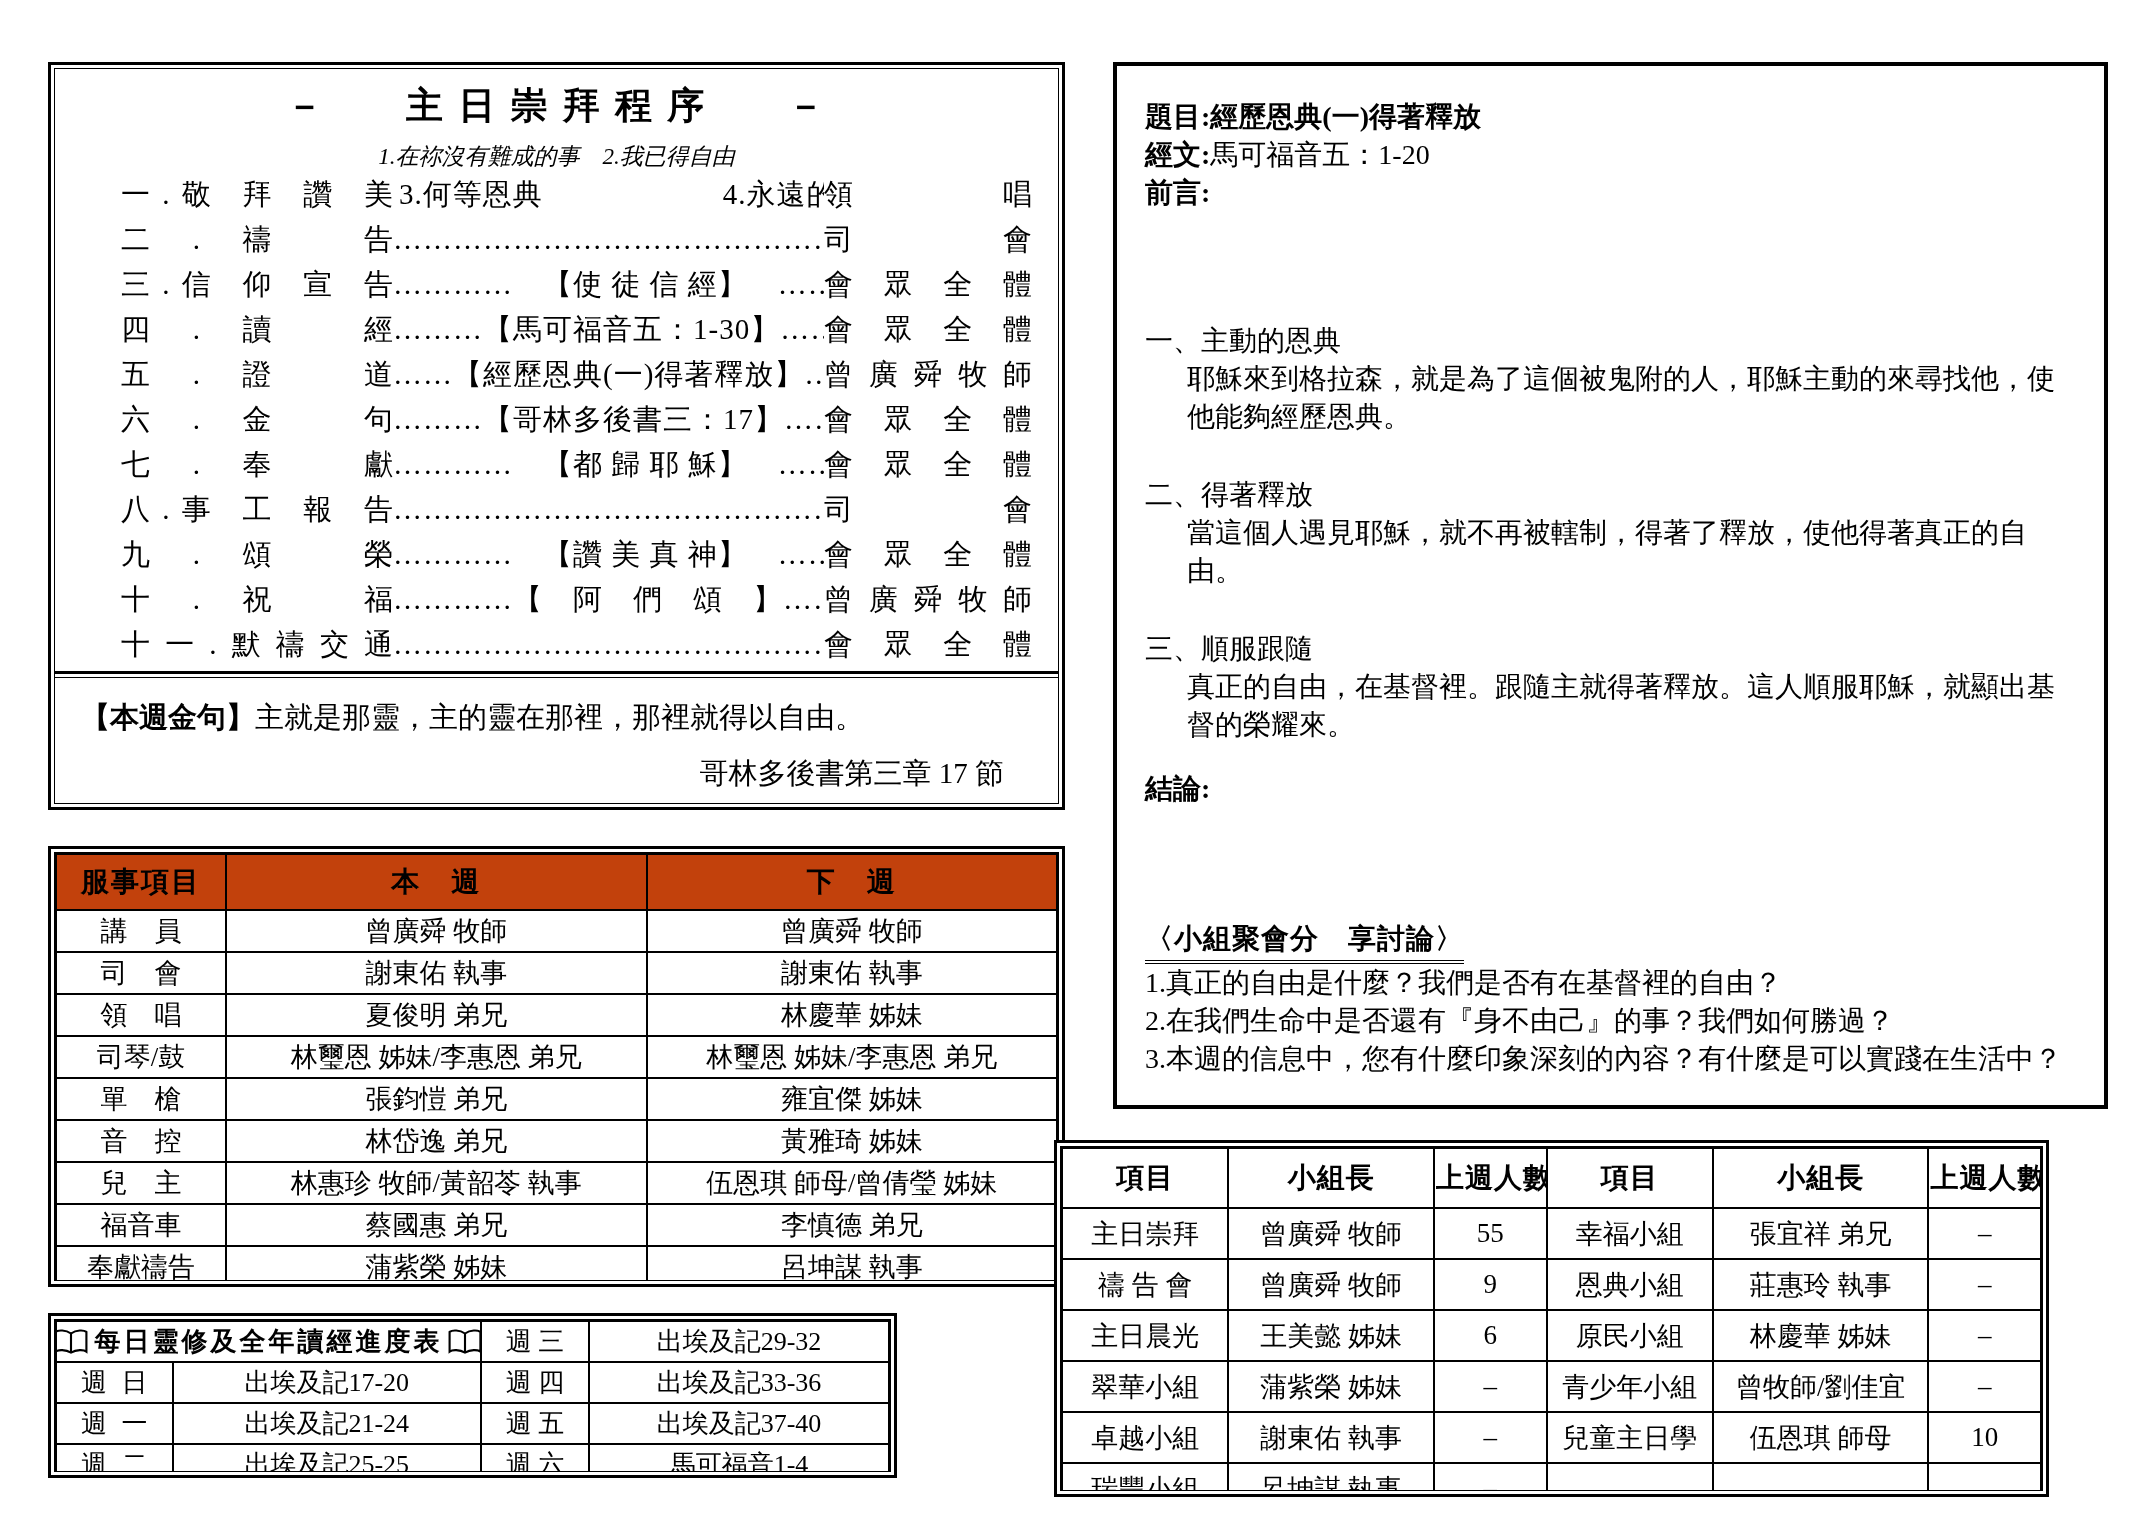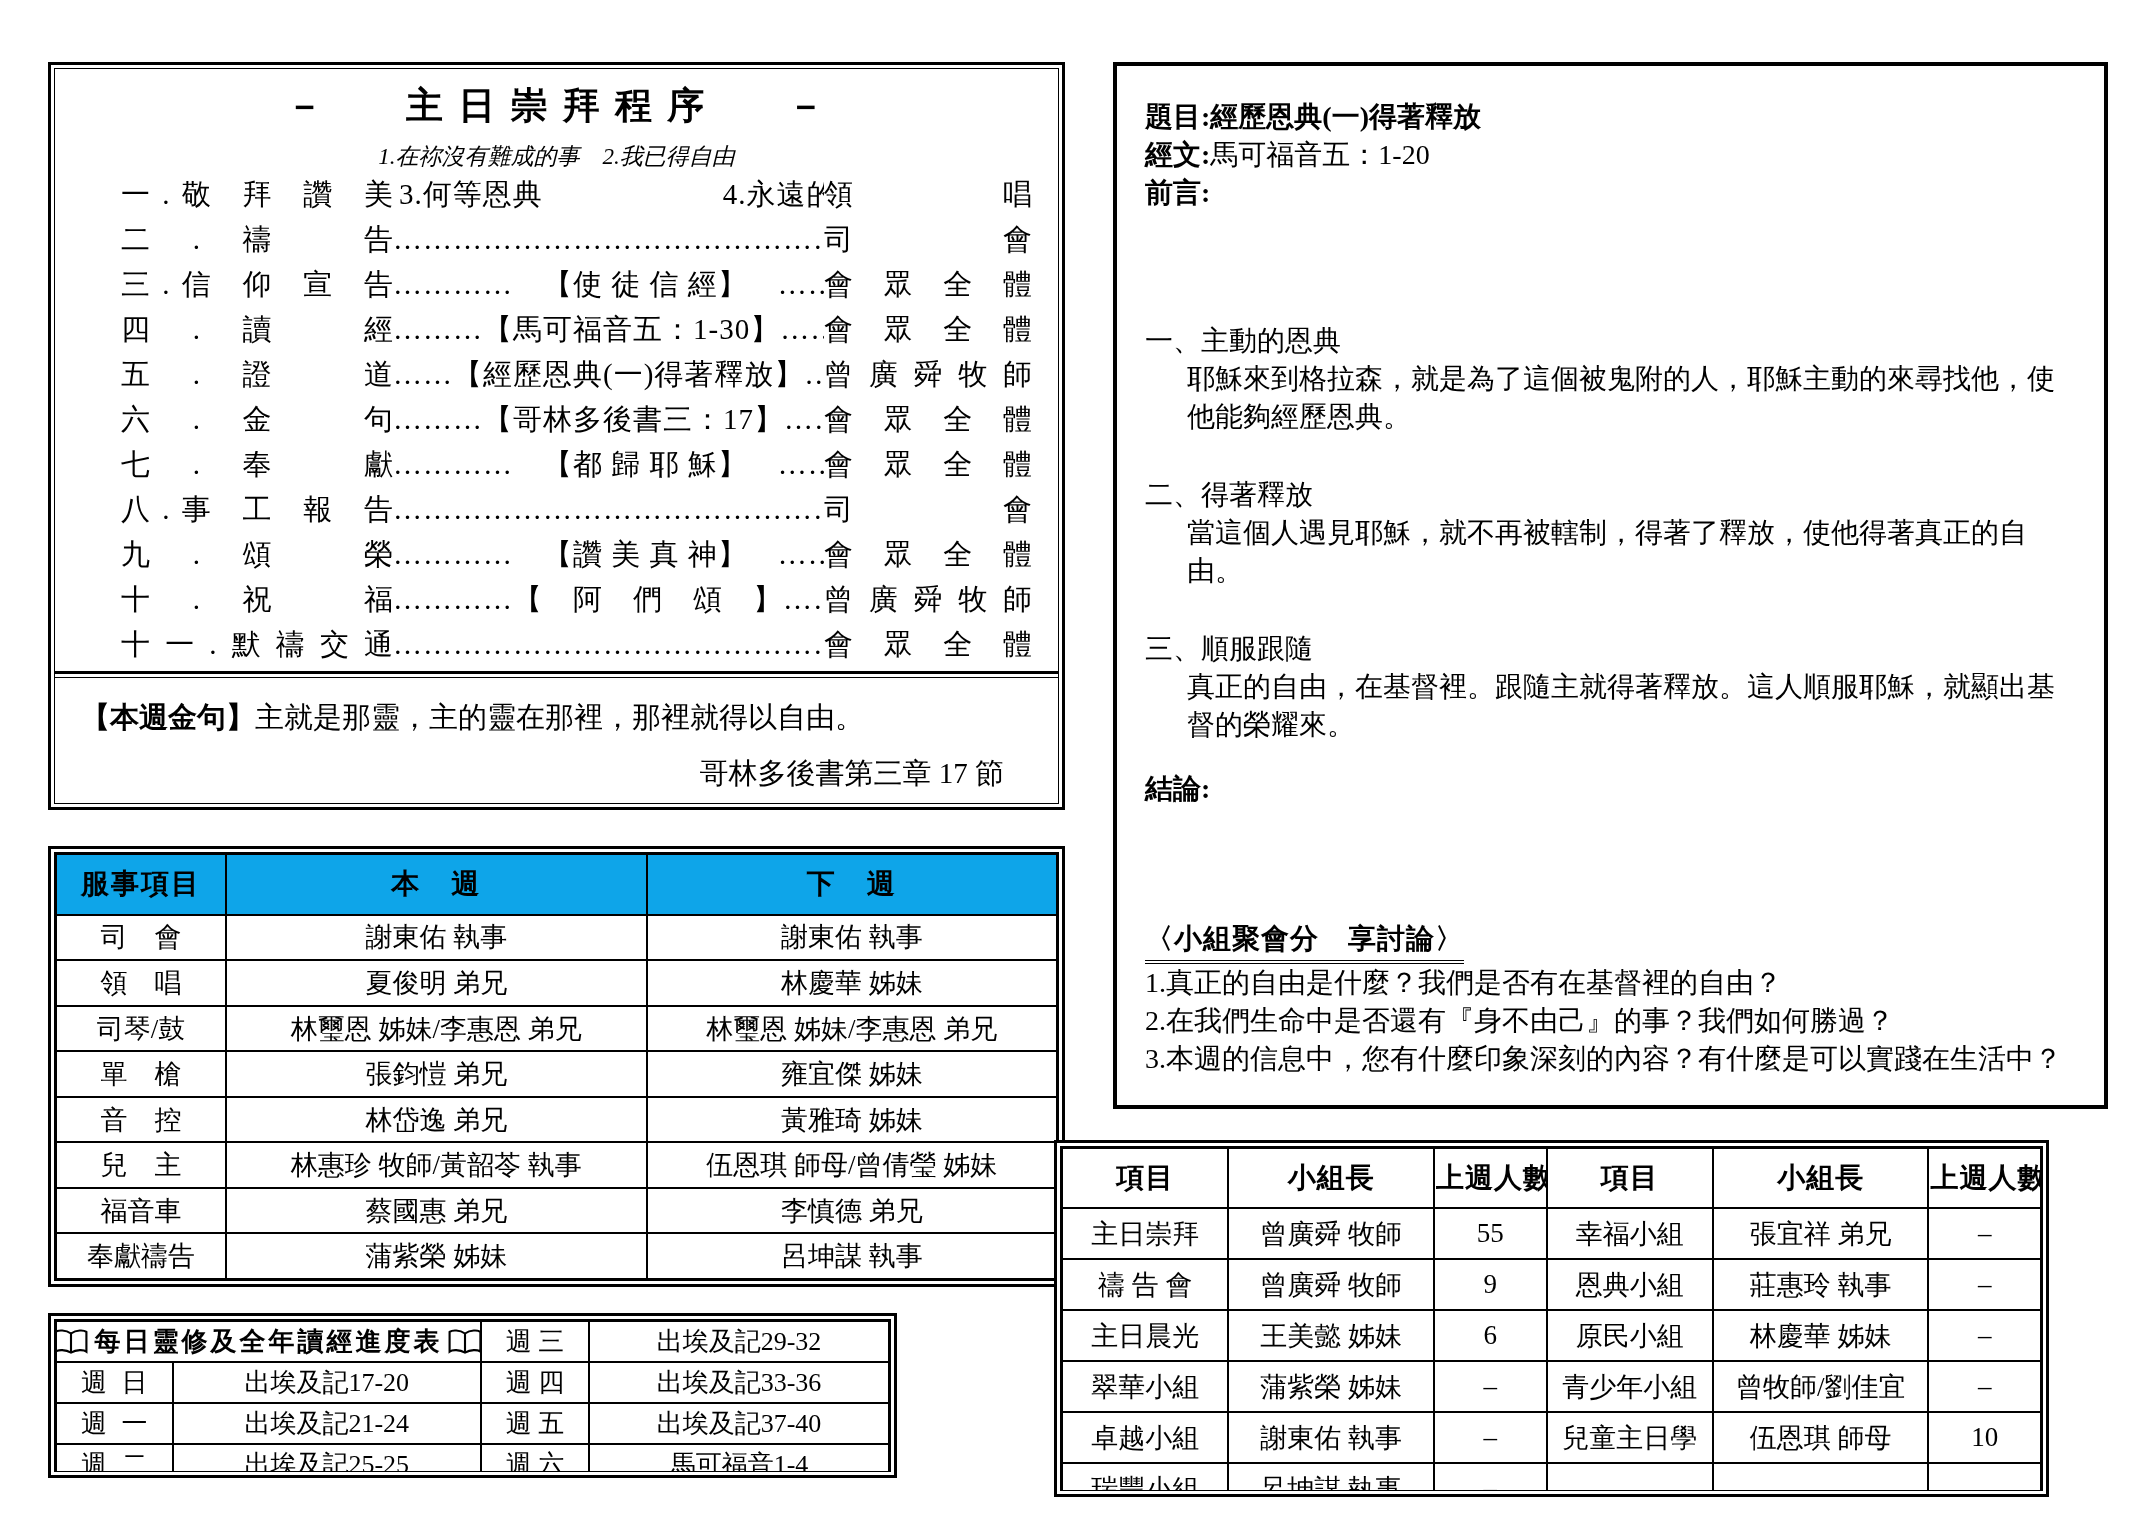--- a/index.html
+++ b/index.html
@@ -26,21 +26,21 @@
   .w-sep{height:3px;border-top:3px solid #000;border-bottom:1px solid #000;margin:4px -26px 0 -26px;}
   .w-verse{font-size:29px;margin-top:20px;}
   .w-verse-src{font-size:29px;text-align:right;padding-right:28px;margin-top:16px;}
 
   
   table{border-collapse:collapse;width:100%;height:100%;table-layout:fixed;}
   td,th{border:2px solid #000;text-align:center;vertical-align:middle;overflow:hidden;white-space:nowrap;}
 
   #duty{left:48px;top:846px;width:1017px;height:441px;}
   #duty td,#duty th{font-size:27px;}
-  #duty th{font-size:28px;background:#0ea5e9;height:52px;font-weight:bold;letter-spacing:2px;}
+  #duty th{font-size:28px;background:#c2410c;height:52px;font-weight:bold;letter-spacing:2px;}
   #duty td{height:38px;}
 
   #reading{left:48px;top:1313px;width:849px;height:165px;}
   #reading td{font-size:26px;height:37px;}
   .r-title{font-weight:bold;letter-spacing:3px;}
   .r-title .cellflex{display:flex;align-items:center;justify-content:center;gap:6px;}
   .jday{text-align:justify;text-align-last:justify;padding:0 24px;}
   .book-icon{width:34px;height:26px;flex:none;}
 
   
@@ -139,20 +139,25 @@
       <colgroup>
           <col style="width:17%">
           <col style="width:42%">
           <col style="width:41%">
         </colgroup>
       <tbody>
           <tr>
         <th>服事項目</th>
         <th>本　週</th>
         <th>下　週</th>
+      </tr>
+      <tr>
+        <td>講　員</td>
+        <td>曾廣舜 牧師</td>
+        <td>曾廣舜 牧師</td>
       </tr>
       <tr>
         <td>司　會</td>
         <td>謝東佑 執事</td>
         <td>謝東佑 執事</td>
       </tr>
       <tr>
         <td>領　唱</td>
         <td>夏俊明 弟兄</td>
         <td>林慶華 姊妹</td>

